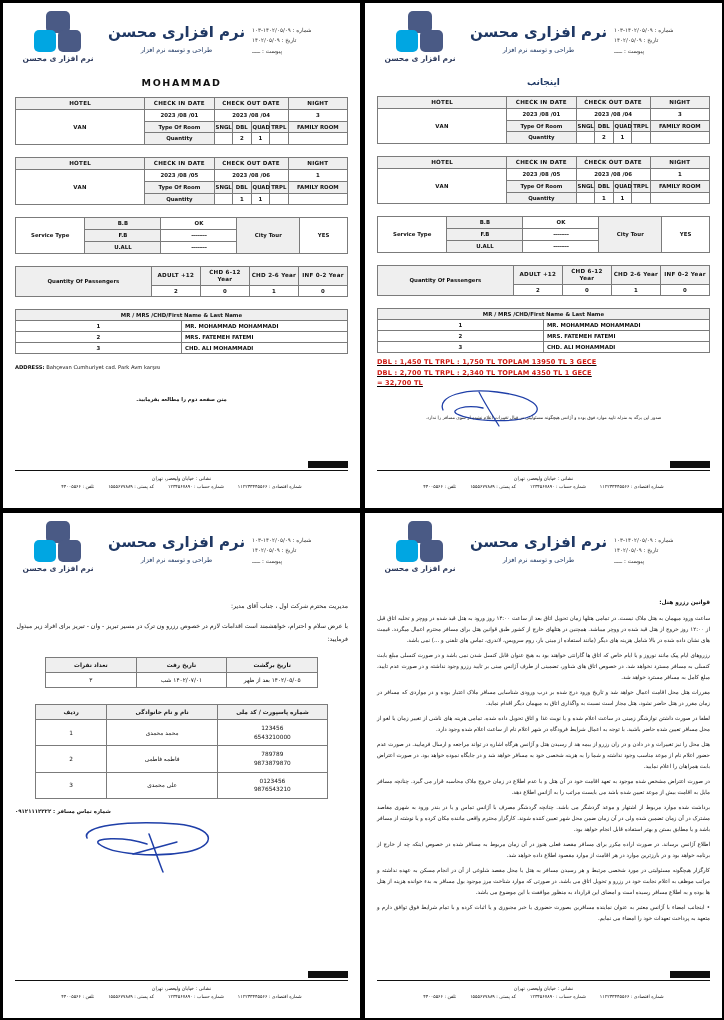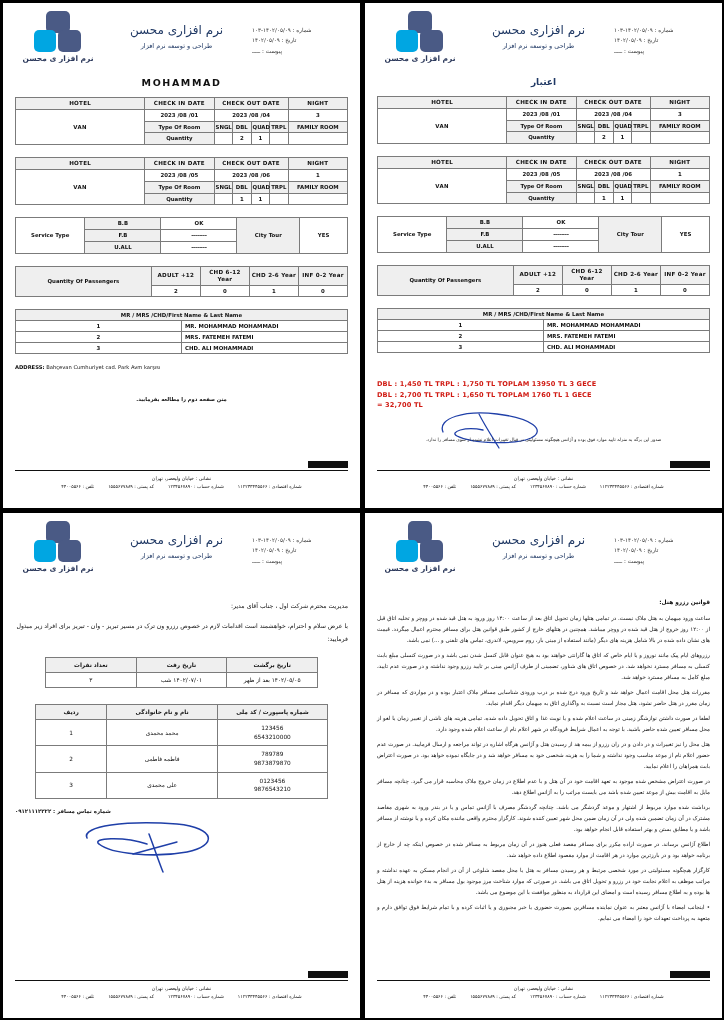--- a/index.html
+++ b/index.html
@@ -10,21 +10,21 @@
   
   .letterhead{display:flex;flex-direction:row-reverse;justify-content:space-between;align-items:flex-start;height:62px;}
   .logo-block{display:flex;flex-direction:column;align-items:center;width:86px;}
   .logo-mark{position:relative;width:56px;height:42px;}
   .sq{position:absolute;border-radius:5px;}
   .sq-a{width:24px;height:22px;background:#4a5a85;left:16px;top:0;}
   .sq-b{width:22px;height:22px;background:#00a6e2;left:4px;top:19px;}
   .sq-c{width:23px;height:22px;background:#4a5a85;left:28px;top:19px;}
   .logo-word{font-size:7.5px;color:#2d3a5c;font-weight:bold;margin-top:1px;letter-spacing:.2px;}
   .co-block{text-align:center;padding-top:12px;flex:1;}
-  .co-name{font-size:12px;color:#1f3864;font-weight:normal;letter-spacing:.3px;}
+  .co-name{font-size:15px;color:#1f3864;font-weight:bold;letter-spacing:.3px;}
   .co-sub{font-size:6.5px;color:#1f3864;margin-top:5px;}
   .meta-block{width:96px;text-align:left;direction:rtl;padding-top:14px;}
   .meta-line{font-size:5.6px;color:#333;line-height:1.85;white-space:nowrap;}
   .doc-title{text-align:center;font-size:9px;color:#1f3864;font-weight:bold;margin:4px 0 9px 0;letter-spacing:1px;}
   .doc-title.ltr{direction:ltr;font-size:9.5px;color:#111;letter-spacing:1.6px;}
 
   
   table.grid{border-collapse:collapse;width:100%;direction:ltr;table-layout:fixed;}
   table.grid td,table.grid th{border:1px solid #7b7b7b;text-align:center;font-size:5.4px;font-weight:bold;color:#111;padding:2px 1px;line-height:1.25;}
   table.grid th{background:#efefef;font-size:5.6px;letter-spacing:.25px;}
@@ -35,21 +35,21 @@
   .big-cell{font-size:6px;}
 
   
   table.names{border-collapse:collapse;width:100%;direction:ltr;table-layout:fixed;}
   table.names td,table.names th{border:1px solid #7b7b7b;font-size:5.4px;font-weight:bold;color:#111;padding:2px 3px;}
   table.names th{background:#efefef;text-align:center;font-size:5.4px;}
   table.names td.idx{width:16px;text-align:center;}
   table.names td.nm{text-align:left;}
 
   
-  .price-block{margin-top:26px;direction:ltr;}
+  .price-block{margin-top:4px;direction:ltr;text-decoration:underline;}
   .price-line{color:#d01a12;font-size:6.6px;font-weight:bold;line-height:1.55;letter-spacing:.15px;}
   .sig-wrap{position:relative;height:44px;}
   .sig-svg{position:absolute;left:58px;top:-2px;}
   .disclaimer{font-size:4.5px;color:#222;text-align:center;direction:rtl;position:relative;top:26px;line-height:1.6;}
 
   .addr-line{direction:ltr;font-size:5.2px;color:#111;margin-top:10px;}
   .addr-line b{font-weight:bold;}
   .note-fa{direction:rtl;text-align:center;font-size:5.2px;color:#111;margin-top:26px;font-weight:bold;}
 
   
@@ -95,21 +95,21 @@
         <div class="co-name">نرم افزاری محسن</div>
         <div class="co-sub">طراحی و توسعه نرم افزار</div>
       </div>
       <div class="meta-block">
         <div class="meta-line">شماره : ۱۴۰۲/۰۵/۰۹-۱۰۳</div>
         <div class="meta-line">تاریخ : ۱۴۰۲/۰۵/۰۹</div>
         <div class="meta-line">پیوست : ـــــ</div>
       </div>
     </div>
 
-    <div class="doc-title">اعتبار</div>
+    <div class="doc-title">اینجانب</div>
 
     <table class="grid">
       <tbody>
           <tr>
         <th colspan="1" style="width:38%">HOTEL</th>
         <th colspan="1" style="width:20%">CHECK IN DATE</th>
         <th colspan="4">CHECK OUT DATE</th>
         <th colspan="1" style="width:17%">NIGHT</th>
       </tr>
       <tr>
@@ -231,21 +231,21 @@
       </tr>
       <tr>
         <td class="idx">3</td>
         <td class="nm">CHD. ALI MOHAMMADI</td>
       </tr>
     </tbody>
       </table>
 
     <div class="price-block">
       <div class="price-line">DBL : 1,450 TL  TRPL : 1,750 TL    TOPLAM 13950 TL  3 GECE</div>
-      <div class="price-line">DBL : 2,700 TL  TRPL : 1,650 TL    TOPLAM 1760 TL  1 GECE</div>
+      <div class="price-line">DBL : 2,700 TL  TRPL : 2,340 TL    TOPLAM 4350 TL  1 GECE</div>
       <div class="price-line">= 32,700 TL</div>
     </div>
 
     <div class="sig-wrap">
       <svg class="sig-svg" width="120" height="42" viewBox="0 0 120 42">
         <path d="M8 24 C2 10, 30 2, 62 6 C96 10, 112 22, 96 30 C80 37, 38 36, 22 28 C14 24, 30 18, 48 22" fill="none" stroke="#1f3fa8" stroke-width="1.3" stroke-linecap="round"></path>
         <path d="M44 6 C50 18, 58 30, 64 40" fill="none" stroke="#1f3fa8" stroke-width="1.2" stroke-linecap="round"></path>
       </svg>
       <div class="disclaimer">صدور این برگه به منزله تایید موارد فوق بوده و آژانس هیچگونه مسئولیتی در قبال تغییرات اعلام نشده از سوی مسافر را ندارد.</div>
     </div>

